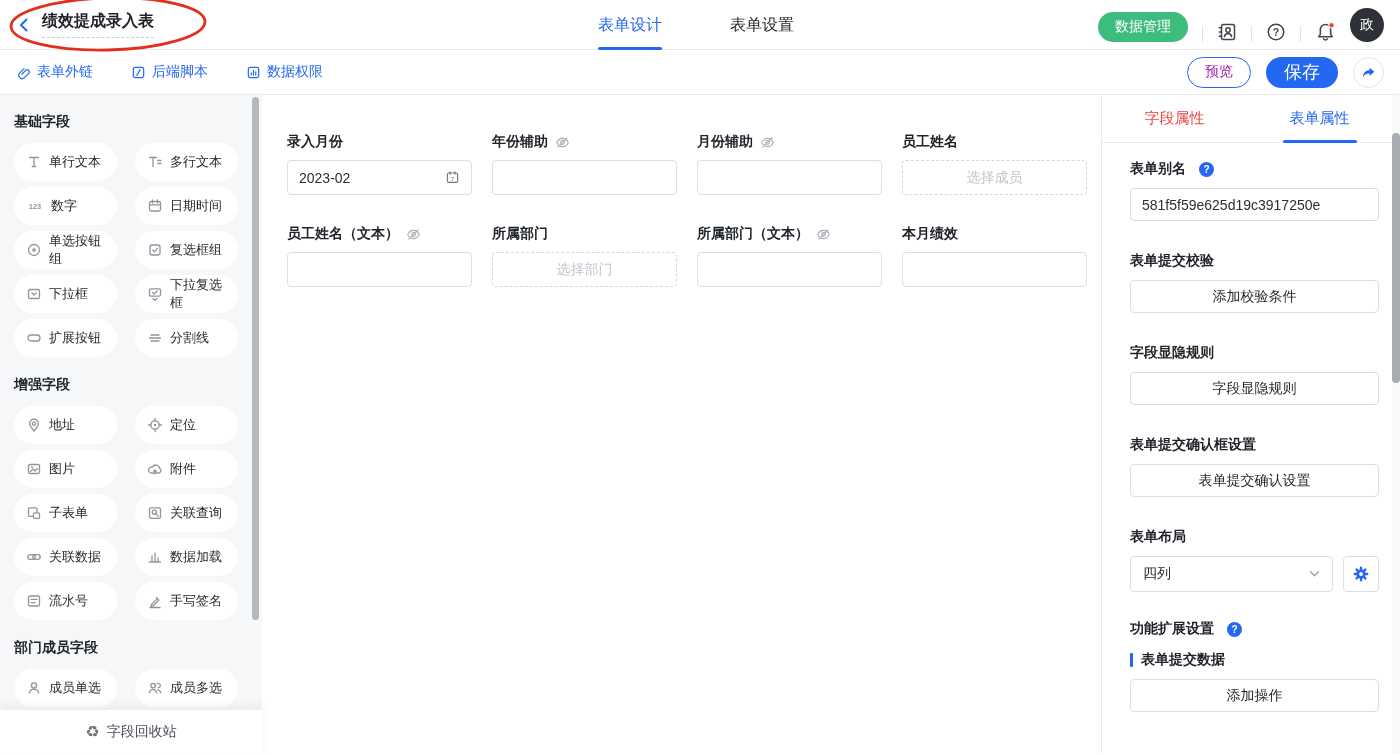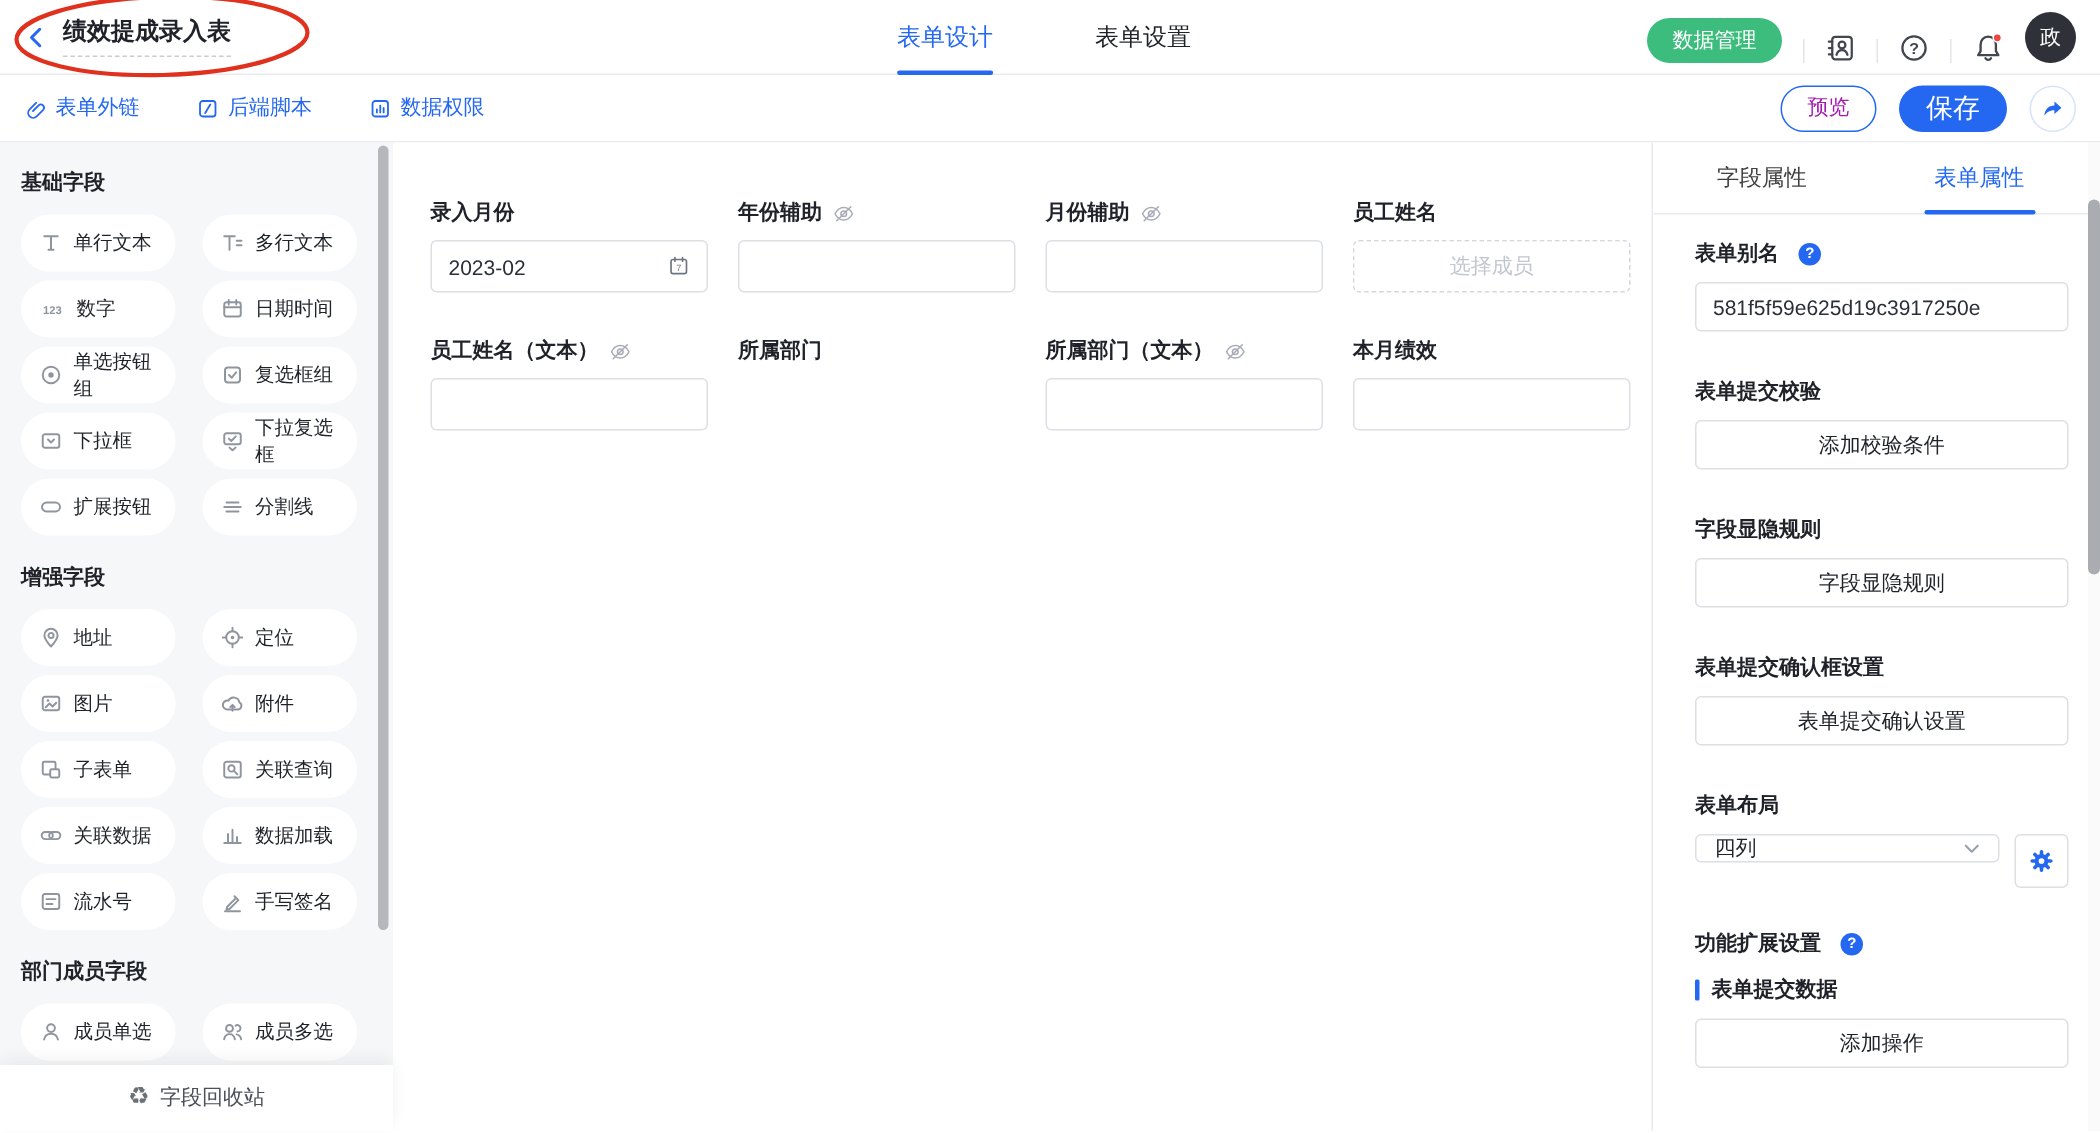--- a/index.html
+++ b/index.html
@@ -50,31 +50,31 @@
   .f-label { display:flex; align-items:center; gap:7px; font-weight:700; font-size:14px; margin-bottom:9px; }
   .f-label .eye { color:#a7acb6; display:flex; }
   .f-input { height:35px; border:1px solid #dcdfe3; border-radius:4px; background:#fff; display:flex; align-items:center; padding:0 11px; font-size:14px; color:#1f2329; }
   .f-input.date { justify-content:space-between; color:#2a2f38; }
   .f-input .cal { color:#6f7580; display:flex; }
   .f-picker { height:35px; border:1px dashed #d4d7dd; border-radius:4px; background:#fff; display:flex; align-items:center; justify-content:center; font-size:14px; color:#c2c6cf; }
 
   
   .panel { width:291px; flex:none; border-left:1px solid #e8eaee; background:#fff; display:flex; flex-direction:column; }
   .p-tabs { height:48px; display:flex; border-bottom:1px solid #e8eaee; flex:none; }
-  .p-tab { flex:1; display:flex; align-items:center; justify-content:center; font-size:15px; cursor:pointer; position:relative; color:#404040; }
+  .p-tab { flex:1; display:flex; align-items:center; justify-content:center; font-size:15px; cursor:pointer; position:relative; color:#ef4444; }
   .p-tab.active { color:#2468f2; font-weight:400; }
   .p-tab.active::after { content:""; position:absolute; bottom:-1px; left:50%; transform:translateX(-50%); width:74px; height:3px; background:#2468f2; border-radius:2px; }
   .p-content { padding:17px 13px 0 28px; overflow:hidden; }
   .p-label { font-size:14px; font-weight:700; display:flex; align-items:center; gap:13px; }
   .help-dot { width:15px; height:15px; border-radius:50%; background:#2468f2; color:#fff; font-size:10px; font-weight:700; display:flex; align-items:center; justify-content:center; cursor:pointer; }
   .p-input { margin-top:10px; height:33px; border:1px solid #dcdfe3; border-radius:4px; display:flex; align-items:center; padding:0 11px; font-size:14px; color:#2a2f38; }
   .p-btn { margin-top:10px; width:100%; height:33px; border:1px solid #dcdfe3; border-radius:4px; background:#fff; font-size:14px; color:#1f2329; cursor:pointer; }
   .p-sec { margin-top:31px; }
   .layout-row { margin-top:10px; display:flex; gap:10px; }
-  .p-select { flex:1; height:19px; border:1px solid #dcdfe3; border-radius:4px; display:flex; align-items:center; justify-content:space-between; padding:0 12px; font-size:14px; cursor:pointer; }
+  .p-select { flex:1; height:36px; border:1px solid #dcdfe3; border-radius:4px; display:flex; align-items:center; justify-content:space-between; padding:0 12px; font-size:14px; cursor:pointer; }
   .p-select .chev { color:#9aa0ab; display:flex; }
   .gear-btn { width:36px; height:36px; border:1px solid #dcdfe3; border-radius:4px; background:#fff; display:flex; align-items:center; justify-content:center; cursor:pointer; }
   .group-hd { display:flex; align-items:center; gap:8px; font-size:14px; font-weight:700; margin-top:17px; }
   .group-hd::before { content:""; width:3px; height:14px; background:#2468f2; border-radius:1px; }
 
   
   .page-scroll { width:8px; flex:none; background:#fafafa; position:relative; }
   .page-scroll .thumb { position:absolute; top:38px; left:0; width:8px; height:250px; background:#a9acb1; border-radius:4px; }
 
   svg.ic { display:block; }
@@ -457,20 +457,23 @@
               </svg>
             </span>
           </div>
         <div class="f-input">
             <span></span>
           </div>
       </div>
       <div class="field">
         <div class="f-label">
             <span>所属部门</span>
+          </div>
+        <div class="f-picker">
+            <span>选择部门</span>
           </div>
       </div>
       <div class="field">
         <div class="f-label">
             <span>所属部门（文本）</span>
             <span class="eye">
               <svg class="ic" width="15" height="15" viewBox="0 0 16 16" fill="none" stroke="currentColor" stroke-width="1.1" stroke-linecap="round">
                 <path d="M1.8 8 C3.3 5 5.5 3.6 8 3.6 C10.5 3.6 12.7 5 14.2 8 C12.7 11 10.5 12.4 8 12.4 C5.5 12.4 3.3 11 1.8 8 Z"></path>
                 <circle cx="8" cy="8" r="2"></circle>
                 <path d="M3 13 L13 3"></path>

